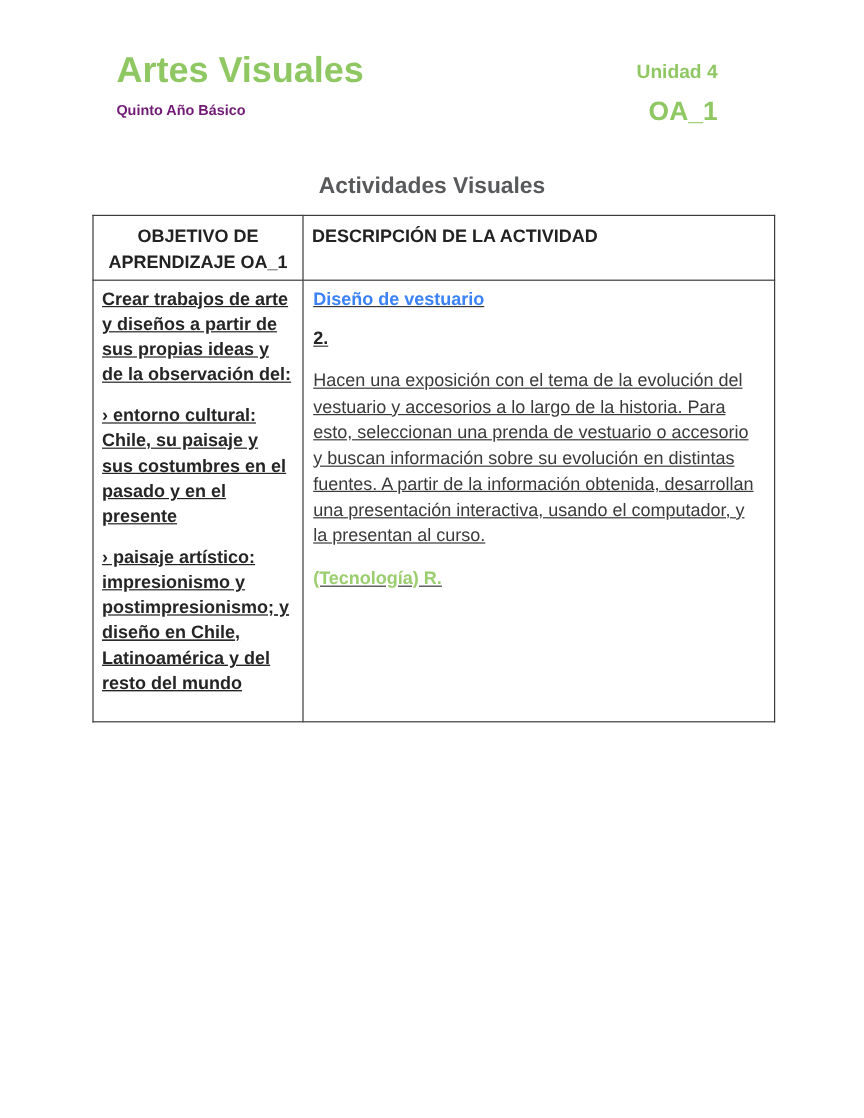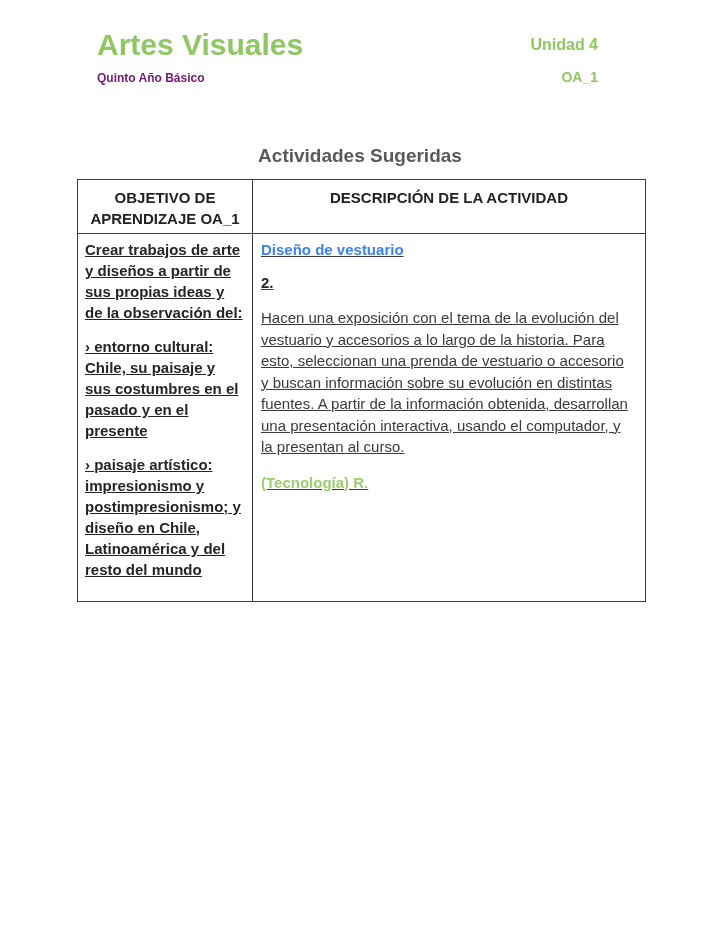--- a/index.html
+++ b/index.html
@@ -12,25 +12,25 @@
   }
   .page {
     position: relative;
     width: 720px; height: 932px;
     background: #ffffff;
   }
 
   
   .doc-header {
     position: absolute;
-    top: 26px; left: 97px;
+    top: 40px; left: 97px;
     width: 501px;
     display: flex;
     justify-content: space-between;
-    align-items: flex-start;
+    align-items: flex-end;
   }
   .brand-title {
     font-size: 30px;
     font-weight: bold;
     color: #8fc863;
     line-height: 38px;
     white-space: nowrap;
   }
   .brand-subtitle {
     font-size: 12px;
@@ -41,21 +41,21 @@
   }
   .unit-block { text-align: right; }
   .unit-label {
     font-size: 16px;
     font-weight: bold;
     color: #8fc863;
     line-height: 38px;
     white-space: nowrap;
   }
   .oa-label {
-    font-size: 14px;
+    font-size: 22px;
     font-weight: bold;
     color: #8fc863;
     line-height: 26px;
     white-space: nowrap;
   }
 
   
   .section-title {
     position: absolute;
     top: 145px; left: 0;
@@ -83,21 +83,21 @@
   }
   .activity-table th {
     font-size: 15px;
     line-height: 21px;
     color: #222222;
     font-weight: bold;
     padding: 7px 7px 4px 7px;
     height: 53px;
   }
   th.obj-header { text-align: center; }
-  th.desc-header { text-align: center; }
+  th.desc-header { text-align: left; }
   .activity-table td { height: 368px; text-decoration: underline; }
 
   
   td.obj-cell {
     padding: 5px 7px 5px 7px;
     font-size: 15px;
     font-weight: bold;
     color: #252525;
     line-height: 21px;
   }
@@ -136,21 +136,21 @@
     <div class="brand-block">
       <div class="brand-title">Artes Visuales</div>
       <div class="brand-subtitle">Quinto Año Básico</div>
     </div>
     <div class="unit-block">
       <div class="unit-label">Unidad 4</div>
       <div class="oa-label">OA_1</div>
     </div>
   </div>
 
-  <div class="section-title">Actividades Sugeridas</div>
+  <div class="section-title">Actividades Visuales</div>
 
   <table class="activity-table">
     <colgroup>
         <col class="c1">
         <col class="c2">
       </colgroup>
     <tbody>
         <tr>
       <th class="obj-header">OBJETIVO DE APRENDIZAJE OA_1</th>
       <th class="desc-header">DESCRIPCIÓN DE LA ACTIVIDAD</th>

